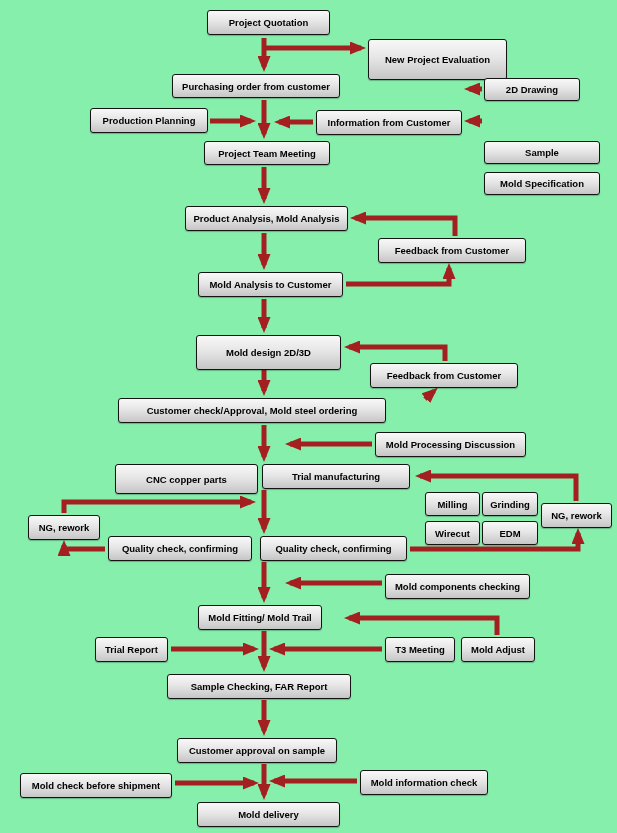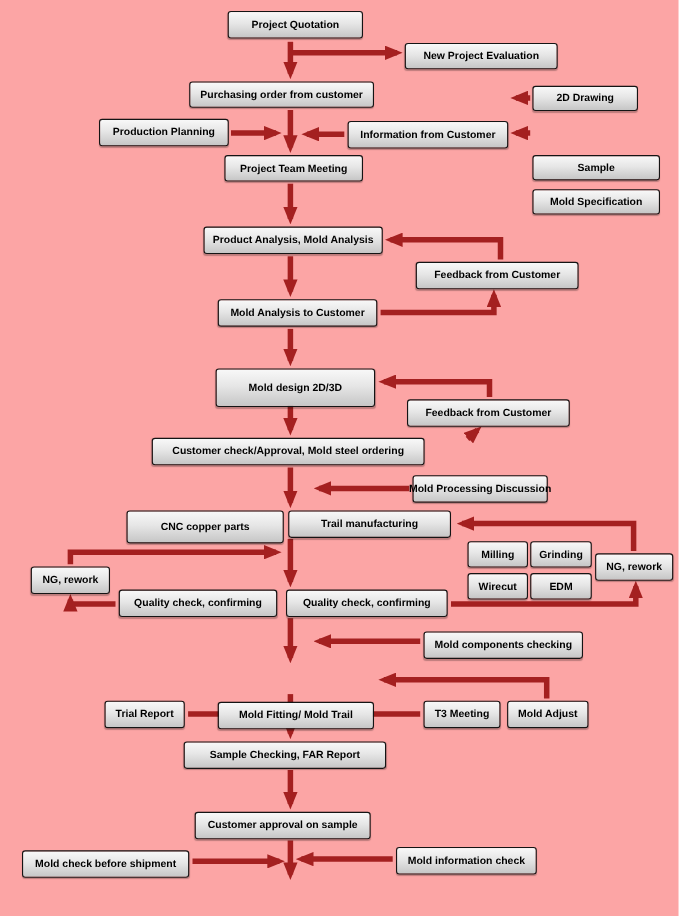--- a/index.html
+++ b/index.html
@@ -5,21 +5,21 @@
   :root{
     --arrow-color:#a42020;
     --box-top:#f8f8f8;
     --box-bottom:#c6c6c6;
     --box-border:#141414;
   }
   html,body{margin:0;padding:0;background:#ffffff;}
   #canvas{
     position:relative;
     width:617px;height:833px;
-    background:#fca5a5;
+    background:#86efac;
     font-family:"Liberation Sans", sans-serif;
     overflow:hidden;
   }
   .node{
     position:absolute;
     box-sizing:border-box;
     border:1.4px solid var(--box-border);
     border-radius:3px;
     background:linear-gradient(to bottom, var(--box-top) 0%, #e6e6e6 45%, var(--box-bottom) 100%);
     display:flex;align-items:center;justify-content:center;
@@ -69,48 +69,49 @@
     <path class="arrow" marker-end="url(#ah)" d="M382,649 L274,649"></path>
     <path class="arrow" marker-end="url(#ah)" d="M171,649 L254,649"></path>
     <path class="arrow" marker-end="url(#ah)" d="M264,631 L264,667"></path>
     <path class="arrow" marker-end="url(#ah)" d="M264,700 L264,731"></path>
     <path class="arrow" marker-end="url(#ah)" d="M264,764 L264,795"></path>
     <path class="arrow" marker-end="url(#ah)" d="M175,783 L254,783"></path>
     <path class="arrow" marker-end="url(#ah)" d="M357,781 L274,781"></path>
   </svg>
 
   <div class="node" style="left:207px;top:10px;width:123px;height:25px">Project Quotation</div>
-  <div class="node" style="left:368px;top:39px;width:139px;height:24px">New Project Evaluation</div>
+  <div class="node" style="left:368px;top:39px;width:139px;height:41px">New Project Evaluation</div>
   <div class="node" style="left:172px;top:74px;width:168px;height:24px">Purchasing order from customer</div>
   <div class="node" style="left:90px;top:108px;width:118px;height:25px">Production Planning</div>
   <div class="node" style="left:316px;top:110px;width:146px;height:25px">Information from Customer</div>
   <div class="node" style="left:484px;top:78px;width:96px;height:23px">2D Drawing</div>
   <div class="node" style="left:484px;top:141px;width:116px;height:23px">Sample</div>
   <div class="node" style="left:484px;top:172px;width:116px;height:23px">Mold Specification</div>
   <div class="node" style="left:204px;top:141px;width:126px;height:24px">Project Team Meeting</div>
   <div class="node" style="left:185px;top:206px;width:163px;height:25px">Product Analysis, Mold Analysis</div>
   <div class="node" style="left:378px;top:238px;width:148px;height:25px">Feedback from Customer</div>
   <div class="node" style="left:198px;top:272px;width:145px;height:25px">Mold Analysis to Customer</div>
   <div class="node" style="left:196px;top:335px;width:145px;height:35px">Mold design 2D/3D</div>
   <div class="node" style="left:370px;top:363px;width:148px;height:25px">Feedback from Customer</div>
-  <div class="node" style="left:138px;top:398px;width:248px;height:25px">Customer check/Approval, Mold steel ordering</div>
-  <div class="node" style="left:375px;top:432px;width:123px;height:25px">Mold Processing Discussion</div>
+  <div class="node" style="left:118px;top:398px;width:268px;height:25px">Customer check/Approval, Mold steel ordering</div>
+  <div class="node" style="left:375px;top:432px;width:151px;height:25px">Mold Processing Discussion</div>
   <div class="node" style="left:115px;top:464px;width:143px;height:30px">CNC copper parts</div>
-  <div class="node" style="left:262px;top:464px;width:148px;height:25px">Trail manufacturing</div>
+  <div class="node" style="left:262px;top:464px;width:148px;height:25px">Trial manufacturing</div>
   <div class="node" style="left:425px;top:492px;width:55px;height:24px">Milling</div>
   <div class="node" style="left:482px;top:492px;width:56px;height:24px">Grinding</div>
   <div class="node" style="left:425px;top:521px;width:55px;height:24px">Wirecut</div>
   <div class="node" style="left:482px;top:521px;width:56px;height:24px">EDM</div>
   <div class="node" style="left:541px;top:503px;width:71px;height:25px">NG, rework</div>
   <div class="node" style="left:28px;top:515px;width:72px;height:25px">NG, rework</div>
   <div class="node" style="left:108px;top:536px;width:144px;height:25px">Quality check, confirming</div>
   <div class="node" style="left:260px;top:536px;width:147px;height:25px">Quality check, confirming</div>
   <div class="node" style="left:385px;top:574px;width:145px;height:25px">Mold components checking</div>
-  <div class="node" style="left:198px;top:638px;width:142px;height:25px">Mold Fitting/ Mold Trail</div>
+  <div class="node" style="left:198px;top:605px;width:124px;height:25px">Mold Fitting/ Mold Trail</div>
   <div class="node" style="left:95px;top:637px;width:73px;height:25px">Trial Report</div>
   <div class="node" style="left:385px;top:637px;width:70px;height:25px">T3 Meeting</div>
   <div class="node" style="left:461px;top:637px;width:74px;height:25px">Mold Adjust</div>
   <div class="node" style="left:167px;top:674px;width:184px;height:25px">Sample Checking, FAR Report</div>
   <div class="node" style="left:177px;top:738px;width:160px;height:25px">Customer approval on sample</div>
   <div class="node" style="left:20px;top:773px;width:152px;height:25px">Mold check before shipment</div>
   <div class="node" style="left:360px;top:770px;width:128px;height:25px">Mold information check</div>
+  <div class="node" style="left:197px;top:802px;width:143px;height:25px">Mold delivery</div>
 
 </div>
 
 </body></html>

